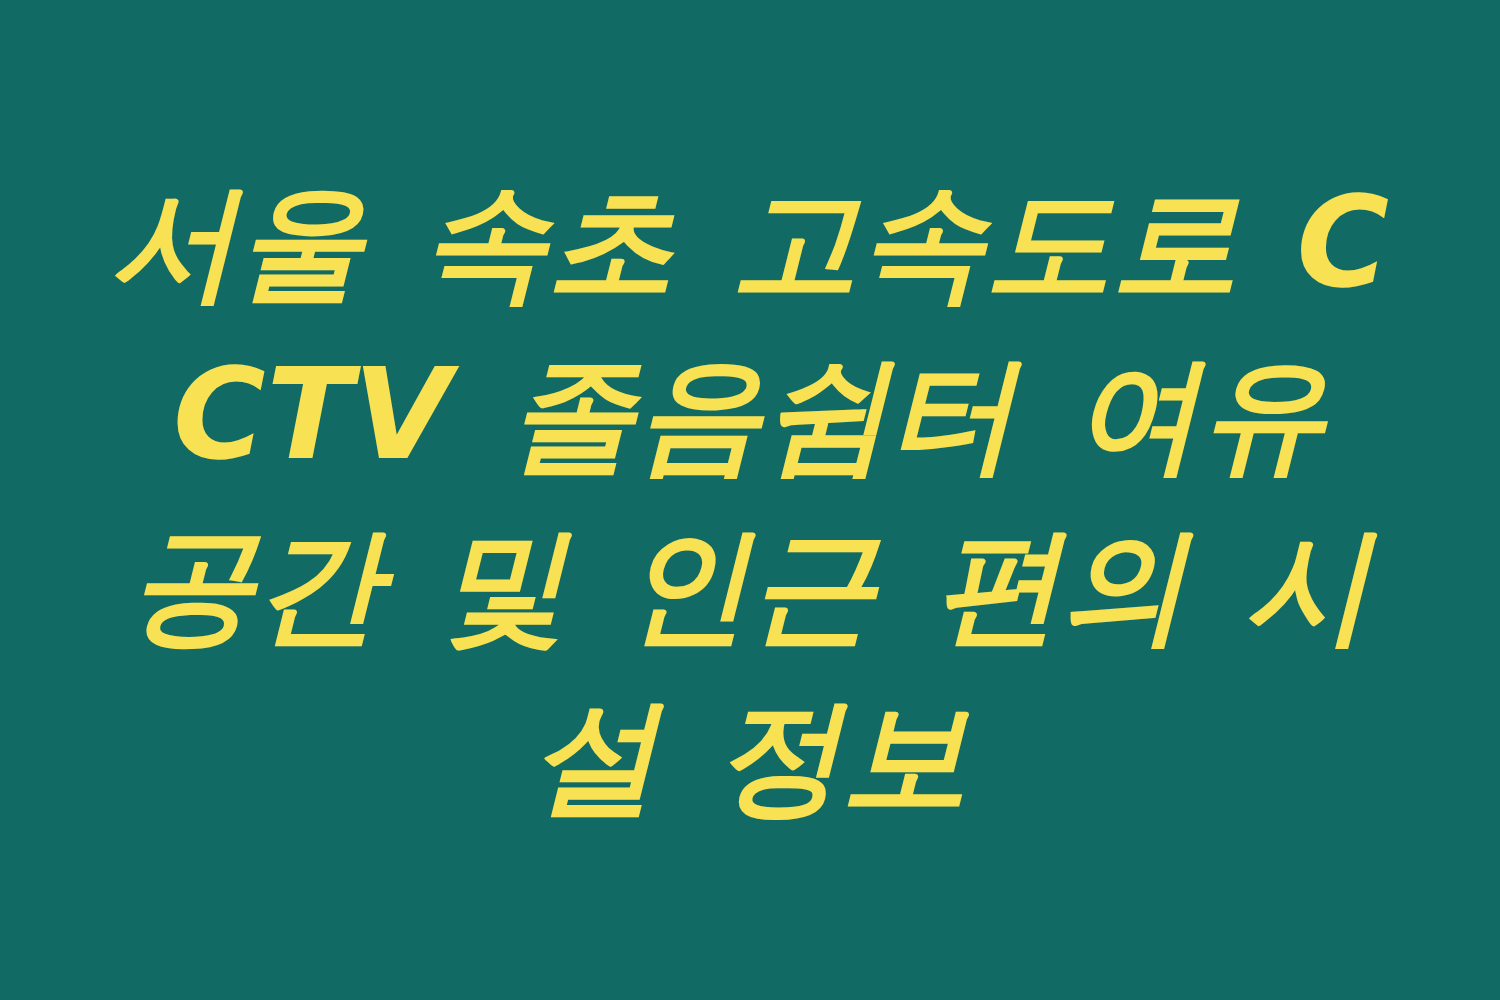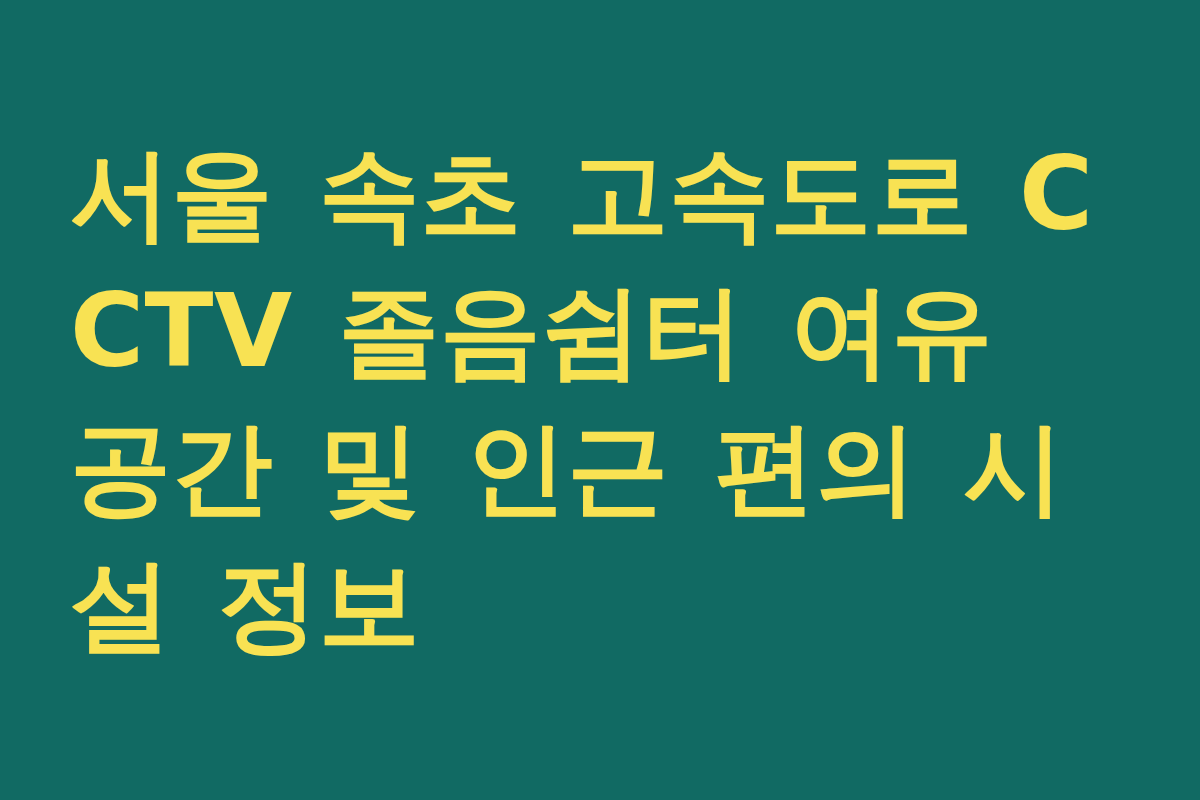--- a/index.html
+++ b/index.html
@@ -23,29 +23,31 @@
     background: #116A63;
     display: flex;
     align-items: center;
     justify-content: center;
   }
 
   #headline {
     width: 1060px;
     margin: 0;
     padding: 0;
+    text-align: center;
     color: #F8E253;
     font-family: "DejaVu Sans", "Liberation Sans", sans-serif;
     font-weight: 700;
     font-size: 101px;
     line-height: 137px;
     letter-spacing: 0.5px;
     word-spacing: 10px;
     overflow-wrap: break-word;
     word-break: break-all;
+    font-style: italic;
     -webkit-font-smoothing: antialiased;
   }
 </style>
 </head>
 <body>
 
 <div id="title-card" style="background: rgb(17, 106, 99);">
   <h1 id="headline" style="color: rgb(248, 226, 83);">서울 속초 고속도로 CCTV 졸음쉼터 여유 공간 및 인근 편의 시설 정보</h1>
 </div>
 

